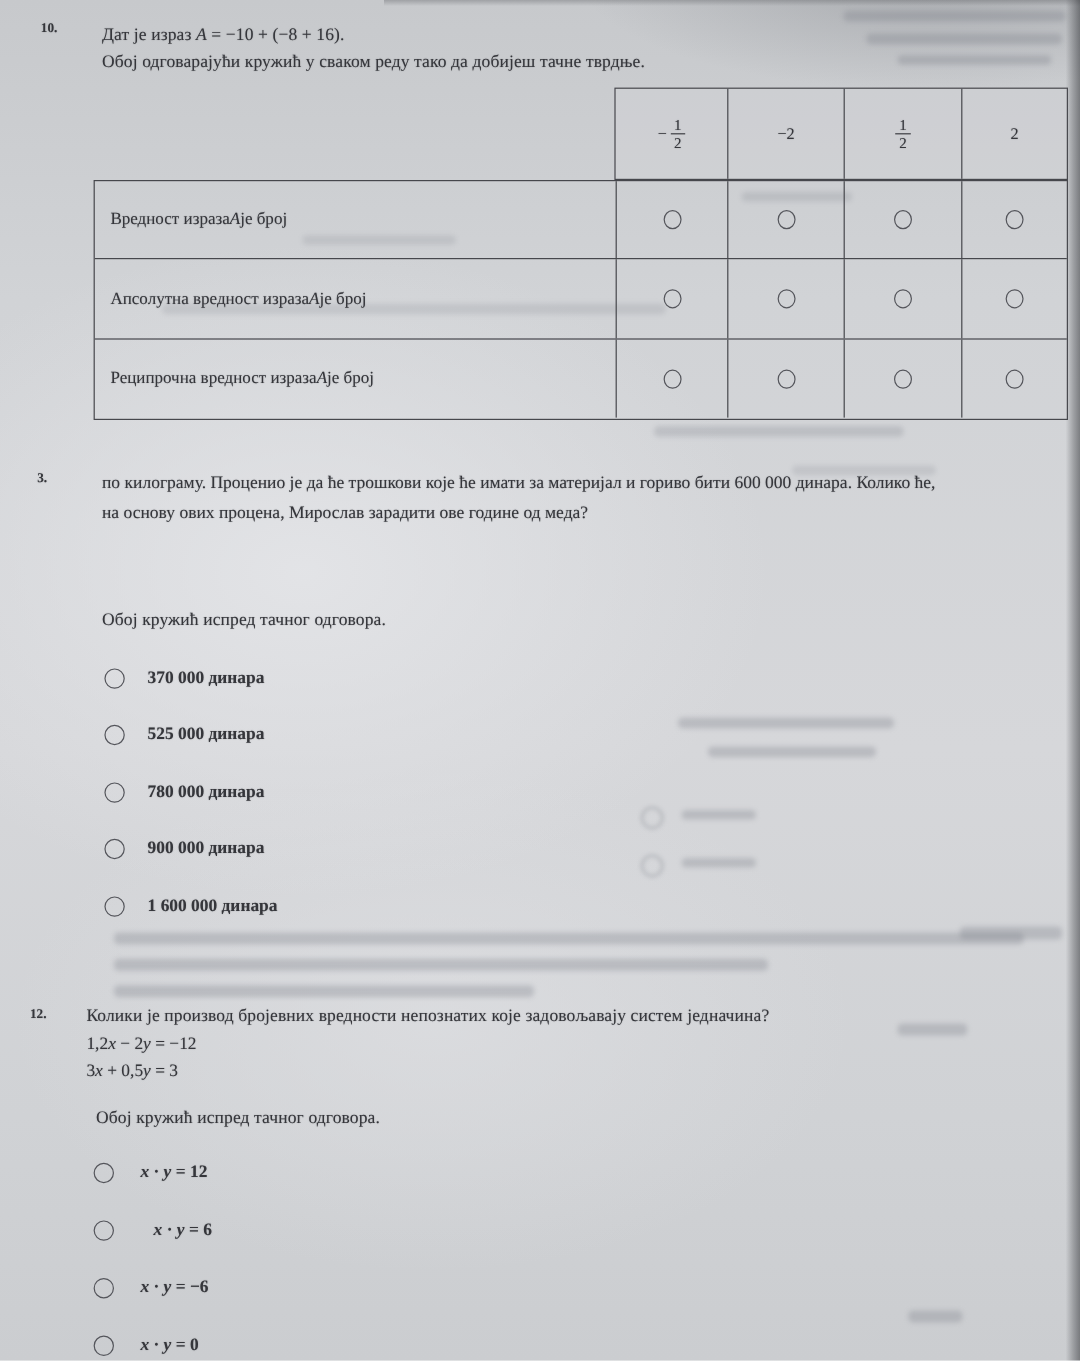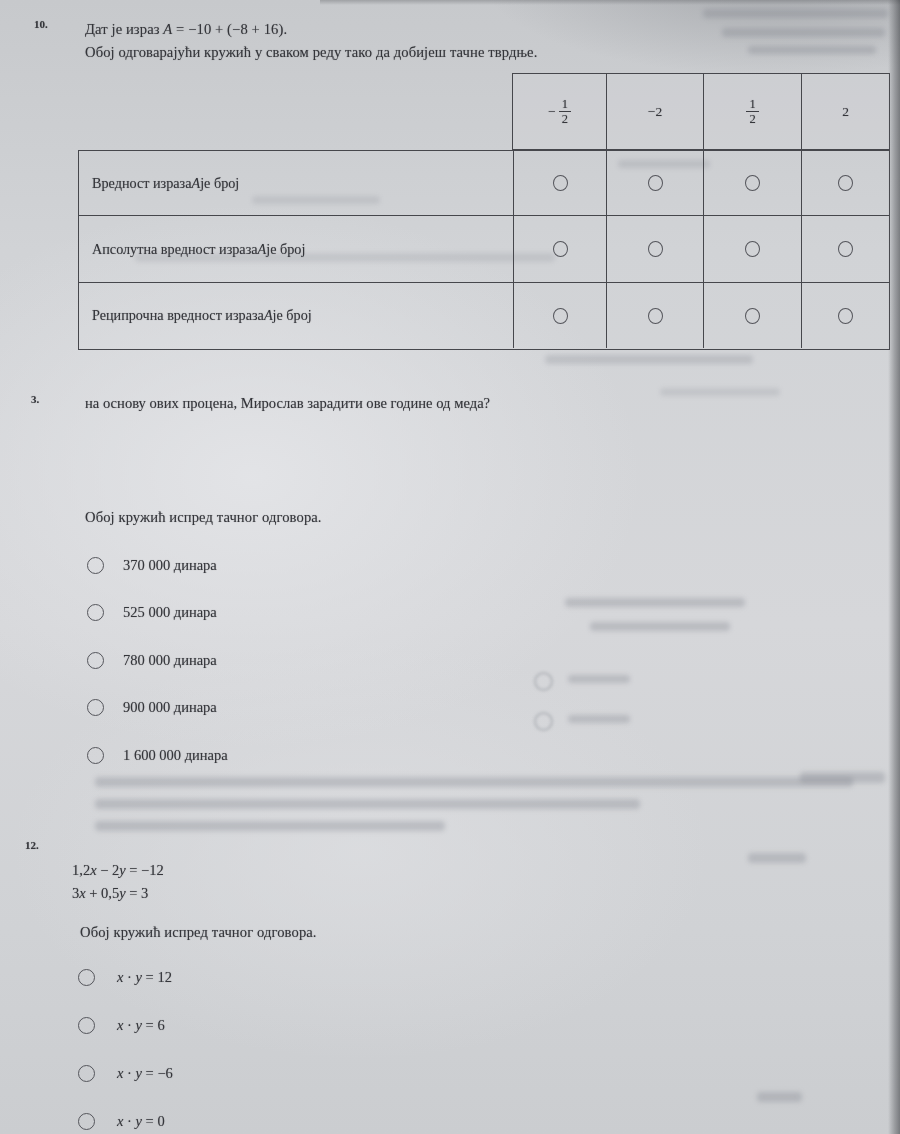--- a/index.html
+++ b/index.html
@@ -62,21 +62,21 @@
   }
   .circle{
     width:15px;height:16px;border:1.6px solid #54555b;border-radius:50%;
     box-sizing:border-box;background:transparent;
   }
   .opt-row{position:absolute;display:flex;align-items:center;}
   .opt-circle{
     width:17px;height:17px;border:1.7px solid #54555b;border-radius:50%;
     box-sizing:border-box;flex:0 0 auto;
   }
-  .opt-label{font-size:14.5px;margin-left:19px;text-shadow:0 0 1px rgba(58,59,64,0.45);white-space:nowrap;}
+  .opt-label{font-size:14.5px;margin-left:19px;text-shadow:0 0 1px rgba(58,59,64,0.45);white-space:nowrap;font-weight:bold;}
   .eq{position:absolute;font-size:14.5px;text-shadow:0 0 1px rgba(58,59,64,0.45);white-space:nowrap;}
 
   
   .bleed{
     position:absolute;background:rgba(118,122,132,0.30);
     border-radius:4px;filter:blur(2.4px);
   }
   .bleed-circle{
     position:absolute;width:15px;height:15px;border:2px solid rgba(118,122,132,0.35);
     border-radius:50%;filter:blur(1.6px);background:transparent;
@@ -190,20 +190,21 @@
           <div class="circle"></div>
         </div>
       <div class="tcell" style="width:87px;">
           <div class="circle"></div>
         </div>
     </div>
   </div>
 
   <div class="txt q-num" style="left:31px;top:393px;">3.</div>
   <div class="para" style="left:85px;top:391px;">
+    <span>по килограму. Проценио је да ће трошкови које ће имати за материјал и гориво бити 600 000 динара. Колико ће,</span>
     <span>на основу ових процена, Мирослав зарадити ове године од меда?</span>
   </div>
   <div class="txt body-text" style="left:85px;top:509px;">Обој кружић испред тачног одговора.</div>
 
   <div class="opt-row" style="left:87px;top:557px;">
     <div class="opt-circle"></div>
     <span class="opt-label">370 000 динара</span>
   </div>
   <div class="opt-row" style="left:87px;top:604px;">
     <div class="opt-circle"></div>
@@ -216,29 +217,30 @@
   <div class="opt-row" style="left:87px;top:699px;">
     <div class="opt-circle"></div>
     <span class="opt-label">900 000 динара</span>
   </div>
   <div class="opt-row" style="left:87px;top:747px;">
     <div class="opt-circle"></div>
     <span class="opt-label">1 600 000 динара</span>
   </div>
 
   <div class="txt q-num" style="left:25px;top:839px;">12.</div>
+  <div class="txt body-text" style="left:72px;top:839px;">Колики је производ бројевних вредности непознатих које задовољавају систем једначина?</div>
   <div class="eq" style="left:72px;top:862px;"><span>1,2</span><i class="mvar">x</i><span> − 2</span><i class="mvar">y</i><span> = −12</span></div>
   <div class="eq" style="left:72px;top:885px;"><span>3</span><i class="mvar">x</i><span> + 0,5</span><i class="mvar">y</i><span> = 3</span></div>
   <div class="txt body-text" style="left:80px;top:924px;">Обој кружић испред тачног одговора.</div>
 
   <div class="opt-row" style="left:78px;top:969px;">
     <div class="opt-circle"></div>
     <span class="opt-label" style="margin-left:22px;"><i class="mvar">x</i><span> · </span><i class="mvar">y</i><span> = 12</span></span>
   </div>
-  <div class="opt-row" style="left:78px;top:1017px;">
+  <div class="opt-row" style="left:78px;top:1017px;gap:11px;">
     <div class="opt-circle"></div>
     <span class="opt-label" style="margin-left:22px;"><i class="mvar">x</i><span> · </span><i class="mvar">y</i><span> = 6</span></span>
   </div>
   <div class="opt-row" style="left:78px;top:1065px;">
     <div class="opt-circle"></div>
     <span class="opt-label" style="margin-left:22px;"><i class="mvar">x</i><span> · </span><i class="mvar">y</i><span> = −6</span></span>
   </div>
   <div class="opt-row" style="left:78px;top:1113px;">
     <div class="opt-circle"></div>
     <span class="opt-label" style="margin-left:22px;"><i class="mvar">x</i><span> · </span><i class="mvar">y</i><span> = 0</span></span>

